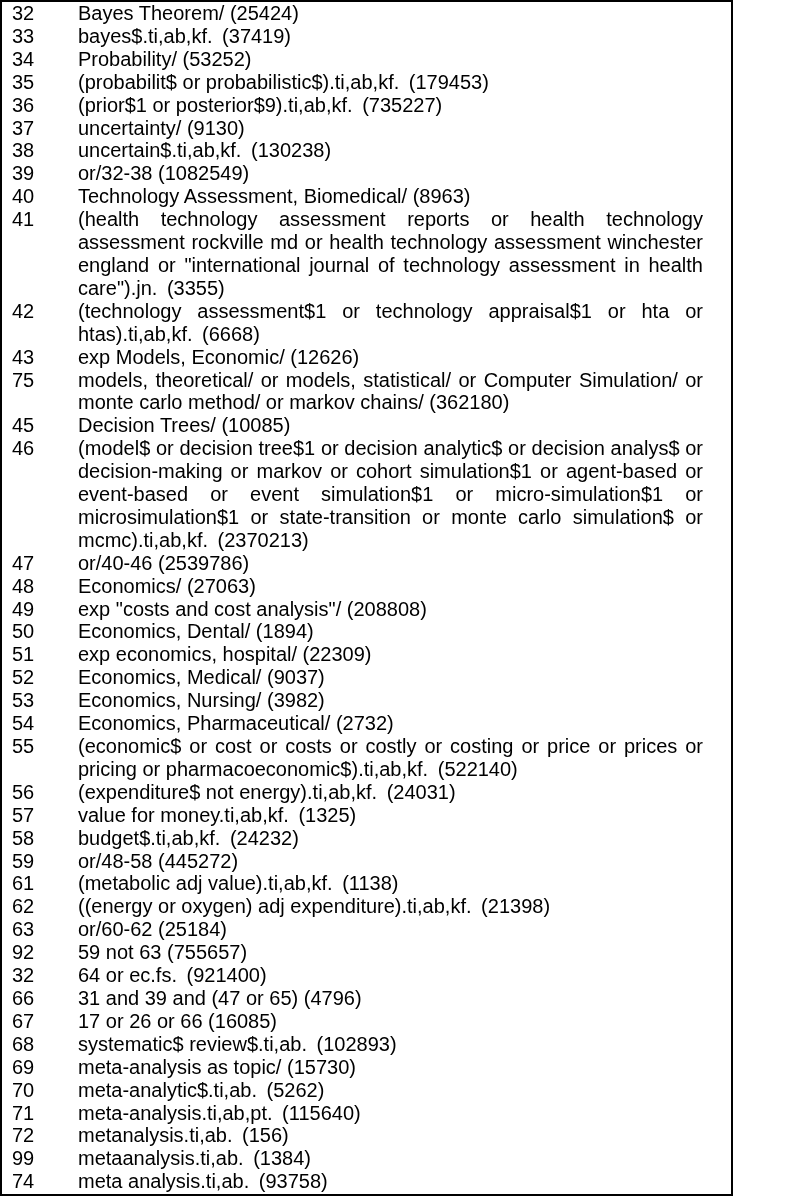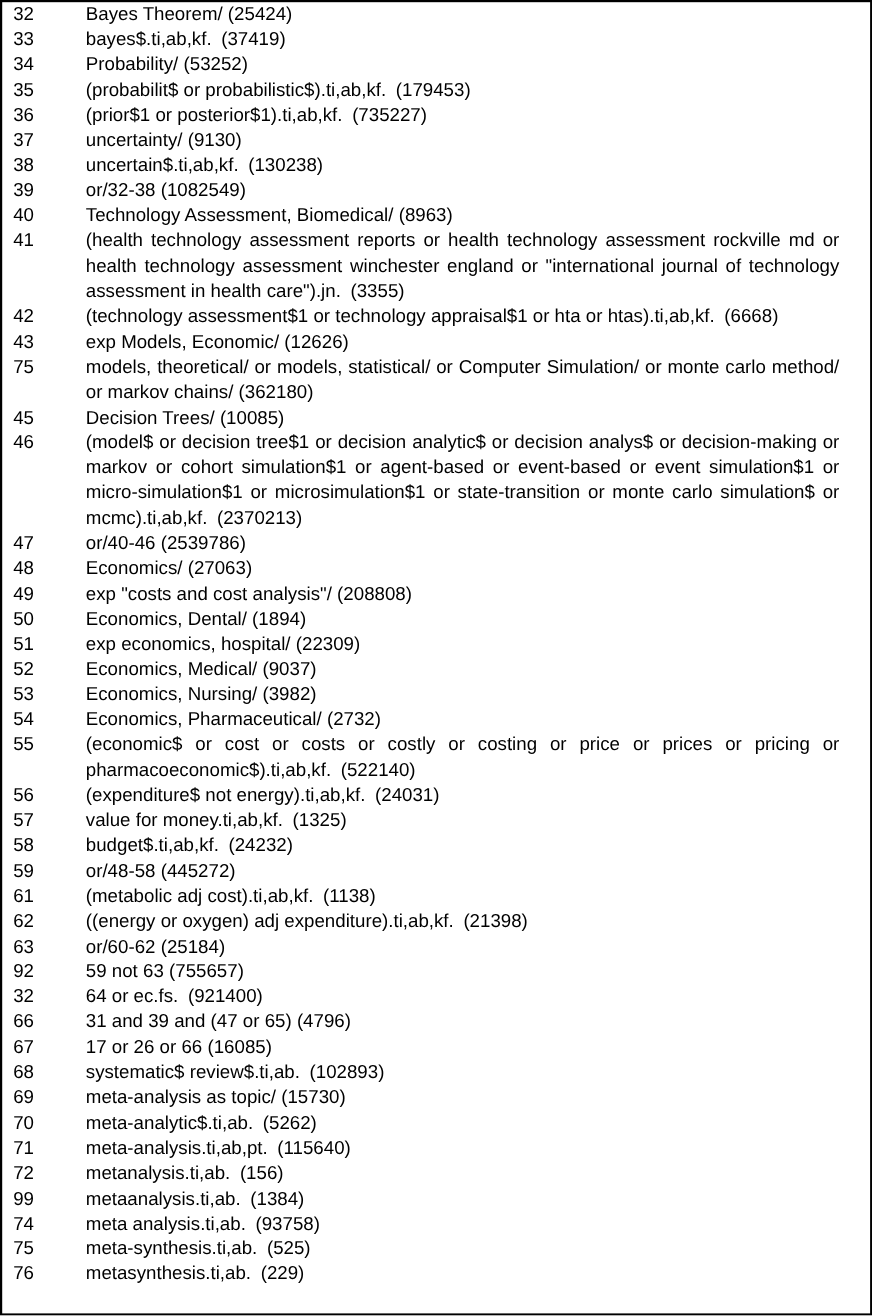--- a/index.html
+++ b/index.html
@@ -1,27 +1,27 @@
 <!DOCTYPE html>
 <html><head>
 <meta charset="utf-8">
 <style>
   * { margin: 0; padding: 0; box-sizing: border-box; }
   html, body {
     background: #ffffff;
     font-family: "Liberation Sans", sans-serif;
   }
   .page {
-    width: 793px;
+    width: 733px;
     height: 1196px;
     background: #ffffff;
     border: 2px solid #000000;
     overflow: hidden;
     color: #000000;
-    font-size: 17px;
+    font-size: 20px;
     line-height: 22.9px;
   }
   .row {
     display: flex;
     align-items: flex-start;
   }
   .num {
     flex: 0 0 76px;
     width: 76px;
     padding-left: 10px;
@@ -56,21 +56,21 @@
         <span class="text"><span class="term">Probability/</span> <span class="count">(53252)</span></span>
       </div>
 
   <div class="row">
         <span class="num">35</span>
         <span class="text"><span class="term">(probabilit$ or probabilistic$).ti,ab,kf.</span> <span class="count wide">(179453)</span></span>
       </div>
 
   <div class="row">
         <span class="num">36</span>
-        <span class="text"><span class="term">(prior$1 or posterior$1).ti,ab,kf.</span> <span class="count wide">(735227)</span></span>
+        <span class="text"><span class="term">(prior$1 or posterior$9).ti,ab,kf.</span> <span class="count wide">(735227)</span></span>
       </div>
 
   <div class="row">
         <span class="num">37</span>
         <span class="text"><span class="term">uncertainty/</span> <span class="count">(9130)</span></span>
       </div>
 
   <div class="row">
         <span class="num">38</span>
         <span class="text"><span class="term">uncertain$.ti,ab,kf.</span> <span class="count wide">(130238)</span></span>
@@ -177,21 +177,21 @@
       </div>
 
   <div class="row">
         <span class="num">59</span>
         <span class="text"><span class="term">or/48-58</span> <span class="count">(445272)</span></span>
       </div>
 
 
   <div class="row">
         <span class="num">61</span>
-        <span class="text"><span class="term">(metabolic adj cost).ti,ab,kf.</span> <span class="count wide">(1138)</span></span>
+        <span class="text"><span class="term">(metabolic adj value).ti,ab,kf.</span> <span class="count wide">(1138)</span></span>
       </div>
 
   <div class="row">
         <span class="num">62</span>
         <span class="text"><span class="term">((energy or oxygen) adj expenditure).ti,ab,kf.</span> <span class="count wide">(21398)</span></span>
       </div>
 
   <div class="row">
         <span class="num">63</span>
         <span class="text"><span class="term">or/60-62</span> <span class="count">(25184)</span></span>

